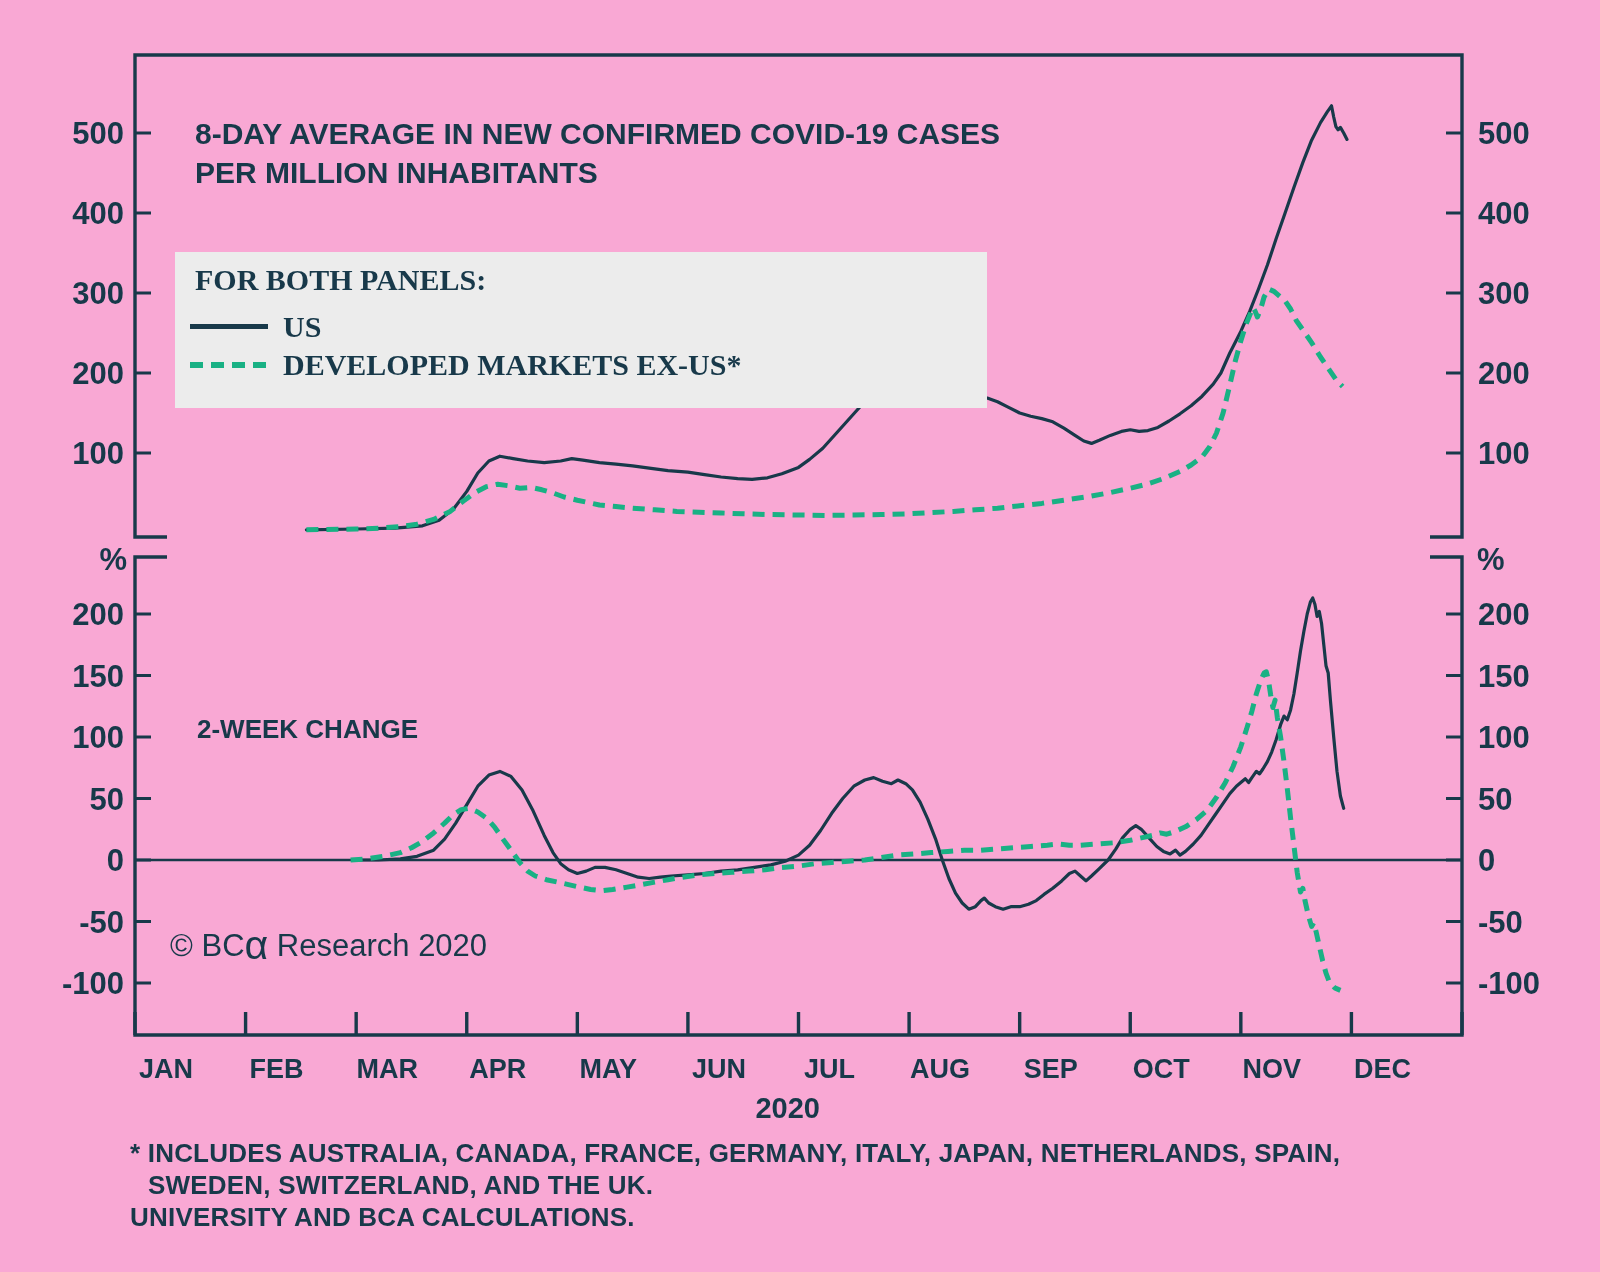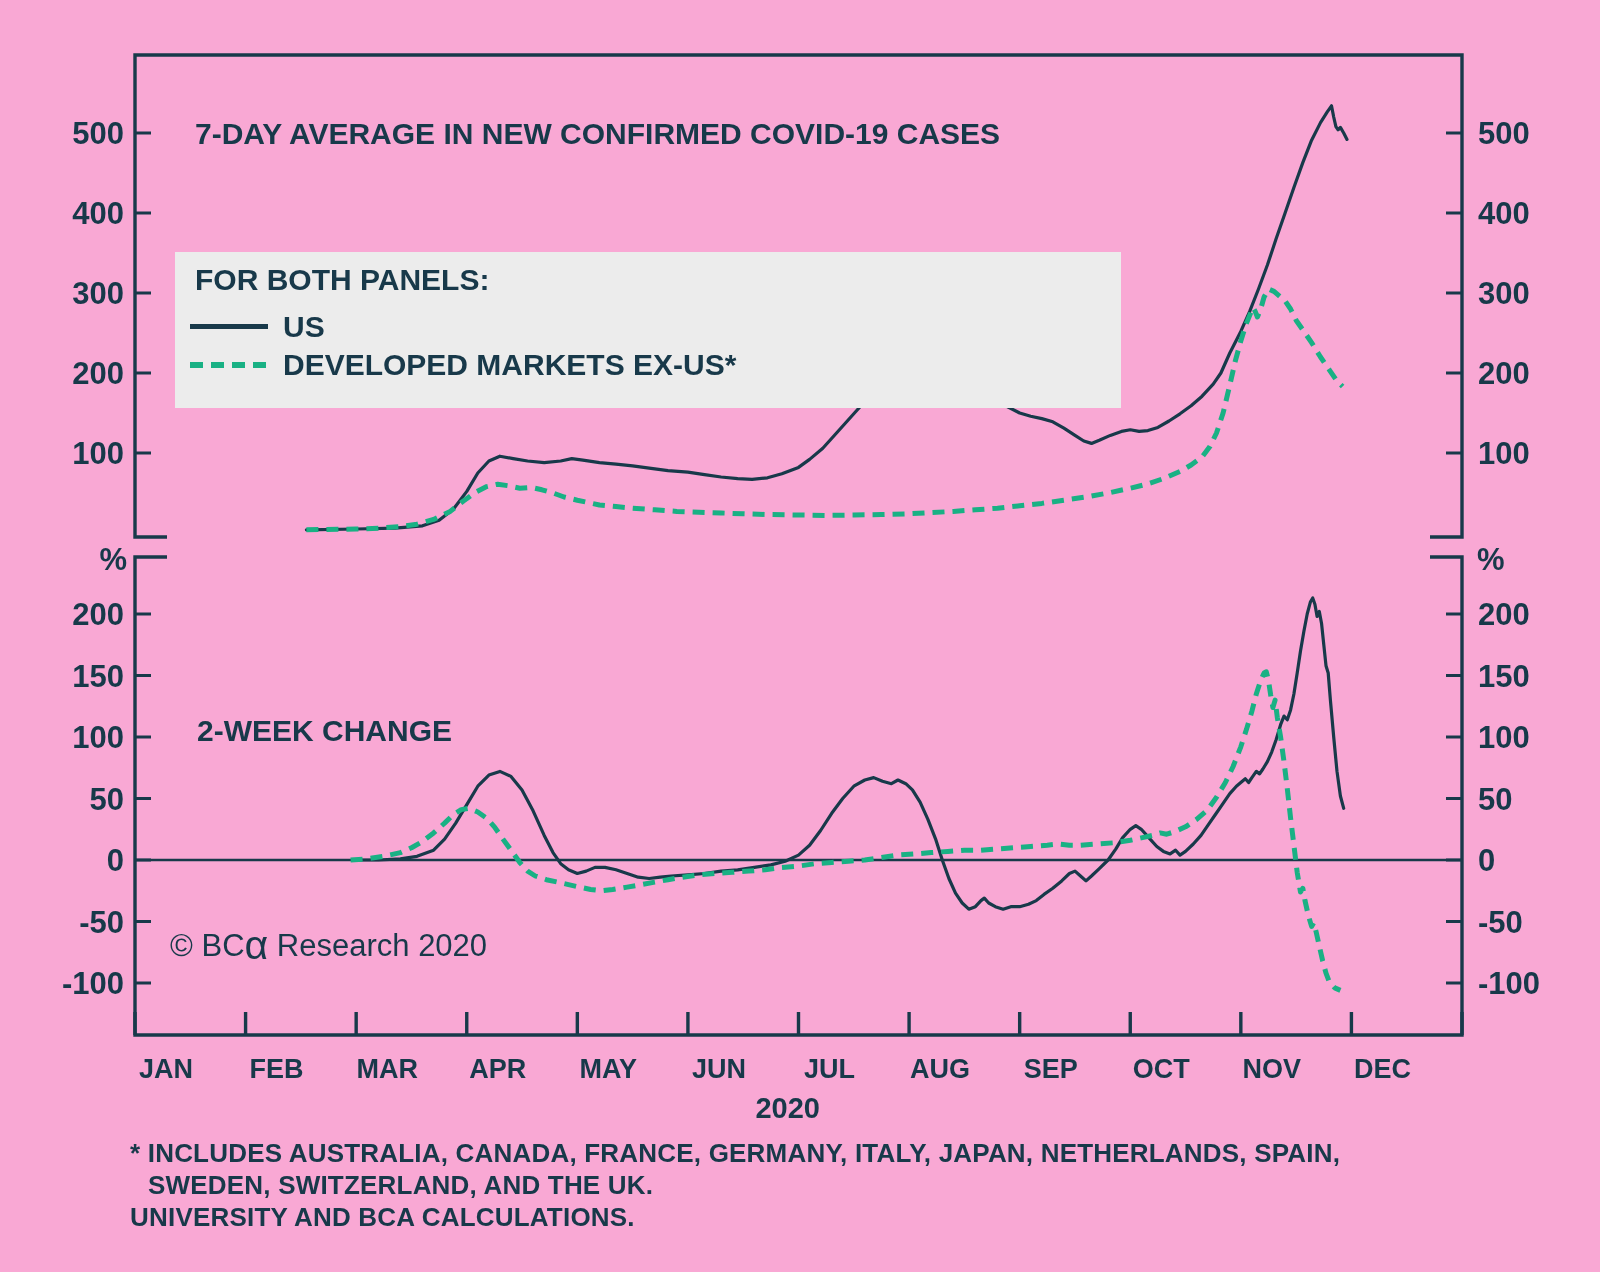--- a/index.html
+++ b/index.html
@@ -6,31 +6,31 @@
   .stage{
     position:relative;width:1600px;height:1272px;background:#f9a8d4;
     font-family:"Liberation Sans", sans-serif;color:#18394a;overflow:hidden;
   }
   .stage svg{position:absolute;left:0;top:0;}
   .chart-title{
     position:absolute;left:195px;top:114px;font-size:30px;font-weight:bold;
     line-height:39px;letter-spacing:0px;color:#18394a;
   }
   .legend-box{
-    position:absolute;left:175px;top:252px;width:946px;height:156px;background:#ececec;
+    position:absolute;left:175px;top:252px;width:812px;height:156px;background:#ececec;font-family:Liberation Serif, serif;
   }
   .legend-heading{position:absolute;left:20px;top:9px;font-size:30px;font-weight:bold;line-height:38px;}
   .legend-row{position:absolute;left:0;height:38px;width:100%;}
   .legend-row.row1{top:56px;}
   .legend-row.row2{top:94px;}
   .legend-sample{position:absolute;left:15px;top:16px;width:78px;height:6px;}
   .legend-sample.solid{height:0;border-top:5px solid #18394a;}
   .legend-sample.dashed{height:6px;}
   .legend-label{position:absolute;left:108px;top:0;font-size:30px;font-weight:bold;line-height:38px;}
-  .panel2-label{position:absolute;left:197px;top:714px;font-size:30px;font-weight:bold;}
+  .panel2-label{position:absolute;left:197px;top:714px;font-size:26px;font-weight:bold;}
   .copyright{
     position:absolute;left:170px;top:928px;font-size:31px;color:#18394a;
     font-family:Liberation Sans, sans-serif;
     text-align:right;
   }
   .copyright .alpha{font-size:41px;line-height:0;position:relative;top:3px;}
   .year-label{position:absolute;left:660px;top:1092px;width:160px;text-align:right;font-size:29px;font-weight:bold;}
   .footnotes{position:absolute;left:130px;top:1137px;font-size:26px;font-weight:bold;line-height:32px;letter-spacing:0.2px;}
   .footnotes .indent{margin-left:18px;}
 </style>
@@ -123,21 +123,22 @@
         <text x="1271.8333333333333" y="1078" text-anchor="middle" fill="#18394a" font-size="27" font-weight="bold" font-family="&quot;Liberation Sans&quot;, sans-serif">NOV</text>
         <text x="1382.4166666666665" y="1078" text-anchor="middle" fill="#18394a" font-size="27" font-weight="bold" font-family="&quot;Liberation Sans&quot;, sans-serif">DEC</text>
         <path d="M306.4 529.8 L356.2 529.0 L394.9 528.2 L422.5 525.8 L439.1 520.2 L453.5 509.0 L466.8 491.4 L477.8 473.0 L488.9 461.0 L499.9 456.2 L513.2 458.6 L527.6 461.0 L544.2 462.6 L560.7 461.0 L571.8 458.6 L582.9 460.2 L599.5 462.6 L616.0 464.2 L632.6 465.8 L649.2 468.2 L668.0 470.6 L687.9 472.2 L704.5 474.6 L721.1 477.0 L737.7 478.6 L752.1 479.4 L767.5 477.8 L781.9 473.8 L798.5 467.4 L809.6 459.4 L822.8 448.2 L837.2 432.2 L853.8 413.8 L868.2 397.8 L881.4 385.0 L892.5 376.2 L903.6 371.4 L914.6 370.6 L925.7 373.0 L936.7 376.2 L947.8 381.0 L958.8 387.4 L966.6 393.0 L973.2 396.2 L978.8 394.6 L986.5 397.8 L997.5 401.8 L1008.6 407.4 L1019.7 413.0 L1030.7 416.2 L1041.8 418.6 L1052.8 421.8 L1063.9 428.2 L1075.0 435.4 L1083.8 441.0 L1091.5 443.4 L1099.3 440.2 L1110.3 435.4 L1121.4 431.4 L1130.3 429.8 L1139.1 431.4 L1147.9 430.6 L1157.9 427.4 L1169.0 421.0 L1180.0 413.8 L1191.1 405.8 L1202.1 396.2 L1213.2 384.2 L1220.9 373.0 L1229.8 353.0 L1240.8 331.4 L1249.7 311.4 L1258.5 289.0 L1267.4 265.0 L1276.2 238.6 L1285.1 213.0 L1293.9 187.4 L1302.8 162.6 L1311.6 140.2 L1320.5 122.6 L1327.1 112.2 L1331.5 105.8 L1333.7 117.0 L1335.9 126.6 L1338.1 129.8 L1340.4 127.4 L1343.7 133.0 L1347.0 139.4" fill="none" stroke="#18394a" stroke-width="3.2" stroke-linejoin="round" stroke-linecap="round"></path>
         <path d="M306.4 529.8 L356.2 529.0 L378.3 528.2 L400.4 526.6 L417.0 524.2 L433.6 519.4 L450.2 511.4 L463.4 501.0 L475.6 492.2 L486.7 486.6 L497.7 484.2 L508.8 485.8 L519.8 488.2 L530.9 487.4 L541.9 489.8 L553.0 493.0 L564.1 497.0 L577.3 500.2 L588.4 502.6 L599.5 505.0 L616.0 506.6 L632.6 508.2 L654.7 509.8 L676.9 511.4 L699.0 512.2 L721.1 513.0 L743.2 513.8 L770.9 514.6 L798.5 515.0 L826.1 515.4 L853.8 515.0 L881.4 514.6 L909.1 513.8 L931.2 512.6 L953.3 511.4 L975.4 509.8 L997.5 508.2 L1019.7 505.8 L1041.8 503.4 L1063.9 500.2 L1086.0 497.0 L1108.1 493.0 L1130.3 488.2 L1146.8 484.2 L1163.4 478.6 L1180.0 471.4 L1191.1 465.0 L1202.1 457.0 L1209.9 446.6 L1216.5 433.0 L1223.1 413.0 L1229.8 385.0 L1235.3 361.0 L1240.8 341.0 L1246.4 323.4 L1249.7 315.4 L1253.0 307.4 L1255.2 311.4 L1257.4 317.0 L1260.7 309.0 L1264.1 297.0 L1268.5 289.0 L1274.0 291.4 L1279.5 296.2 L1285.1 301.0 L1290.6 309.0 L1296.1 320.2 L1303.9 331.4 L1311.6 342.6 L1320.5 357.0 L1329.3 369.8 L1337.0 381.0 L1342.6 386.6" fill="none" stroke="#19b184" stroke-width="5" stroke-linejoin="round" stroke-linecap="butt" stroke-dasharray="12 8"></path>
         <path d="M356.2 860.0 L378.3 860.0 L400.4 858.8 L417.0 856.3 L433.6 850.2 L444.6 839.1 L455.7 823.1 L466.8 804.6 L477.8 786.2 L488.9 775.1 L499.9 771.4 L511.0 776.4 L522.0 789.9 L533.1 810.8 L544.2 835.4 L553.0 852.6 L560.7 863.7 L568.5 869.8 L577.3 873.5 L586.2 871.1 L595.0 867.4 L605.0 867.4 L616.0 869.8 L627.1 873.5 L638.2 877.2 L649.2 878.5 L660.3 877.2 L671.3 876.0 L687.9 874.8 L704.5 873.5 L721.1 871.1 L737.7 869.8 L754.3 867.4 L770.9 864.9 L785.2 861.2 L798.5 855.1 L809.6 845.2 L820.6 830.5 L831.7 813.3 L842.7 798.5 L853.8 786.2 L864.8 780.0 L873.7 777.6 L882.5 781.3 L891.4 783.7 L898.0 780.0 L905.8 783.7 L912.4 789.9 L920.1 802.2 L927.9 819.4 L935.6 839.1 L942.3 860.0 L948.9 878.5 L955.5 893.2 L962.2 903.0 L968.8 909.2 L975.4 906.7 L981.0 900.6 L984.3 898.1 L988.7 903.0 L995.3 906.7 L1003.1 909.2 L1010.8 906.7 L1019.7 906.7 L1028.5 904.3 L1036.3 900.6 L1044.0 894.4 L1052.8 888.3 L1061.7 880.9 L1069.4 873.5 L1075.0 871.1 L1080.5 876.0 L1086.0 880.9 L1091.5 876.0 L1099.3 868.6 L1108.1 860.0 L1115.9 848.9 L1122.5 837.9 L1130.3 829.3 L1135.8 825.6 L1141.3 829.3 L1149.0 837.9 L1156.8 846.5 L1163.4 851.4 L1170.1 853.9 L1175.6 850.2 L1180.0 855.1 L1185.5 851.4 L1193.3 844.0 L1201.0 835.4 L1207.7 825.6 L1215.4 814.5 L1223.1 803.4 L1229.8 793.6 L1236.4 786.2 L1240.8 782.5 L1245.3 778.8 L1248.6 782.5 L1251.9 777.6 L1256.3 771.4 L1259.6 773.9 L1262.9 769.0 L1267.4 761.6 L1271.8 751.8 L1276.2 739.5 L1280.6 724.7 L1284.0 716.1 L1287.3 719.8 L1290.6 709.9 L1293.9 694.0 L1297.2 673.0 L1300.5 650.9 L1303.9 631.2 L1307.2 614.0 L1310.5 601.7 L1312.7 598.0 L1314.9 604.2 L1317.1 616.5 L1319.3 611.5 L1321.6 623.8 L1323.8 644.8 L1326.0 665.7 L1328.2 673.0 L1330.4 700.1 L1333.7 737.0 L1337.0 771.4 L1340.4 796.0 L1343.7 808.3" fill="none" stroke="#18394a" stroke-width="3.2" stroke-linejoin="round" stroke-linecap="round"></path>
         <path d="M350.6 860.0 L367.2 858.8 L383.8 856.3 L400.4 852.6 L411.5 847.7 L422.5 841.5 L433.6 832.9 L444.6 823.1 L453.5 814.5 L461.2 809.6 L469.0 808.3 L477.8 812.0 L486.7 818.2 L494.4 826.8 L502.1 837.9 L511.0 850.2 L519.8 862.5 L527.6 871.1 L535.3 876.0 L546.4 879.7 L557.4 882.1 L568.5 884.6 L579.5 887.1 L590.6 889.5 L601.7 890.8 L612.7 889.5 L627.1 887.1 L641.5 884.6 L654.7 882.1 L668.0 879.7 L682.4 877.2 L699.0 874.8 L715.6 873.5 L732.1 872.3 L748.7 871.1 L765.3 869.8 L781.9 867.4 L798.5 866.1 L815.1 863.7 L831.7 862.5 L848.3 861.2 L864.8 860.0 L881.4 857.5 L898.0 855.1 L914.6 853.9 L931.2 852.6 L947.8 851.4 L964.4 850.2 L981.0 850.2 L997.5 848.9 L1014.1 847.7 L1030.7 846.5 L1047.3 845.2 L1058.4 844.0 L1069.4 845.2 L1080.5 845.2 L1097.1 844.0 L1113.7 842.8 L1130.3 840.3 L1141.3 837.9 L1152.4 835.4 L1160.1 832.9 L1166.7 834.2 L1174.5 831.7 L1185.5 826.8 L1196.6 819.4 L1207.7 809.6 L1216.5 797.3 L1225.4 782.5 L1233.1 766.5 L1240.8 746.8 L1246.4 729.6 L1251.9 711.2 L1256.3 694.0 L1260.7 680.4 L1264.1 673.0 L1266.3 671.8 L1268.5 680.4 L1270.7 695.2 L1272.9 707.5 L1275.1 700.1 L1277.3 717.3 L1280.6 737.0 L1284.0 761.6 L1287.3 788.7 L1290.6 818.2 L1293.9 845.2 L1297.2 872.3 L1300.5 892.0 L1302.8 888.3 L1305.0 900.6 L1308.3 915.4 L1311.6 926.4 L1313.8 922.7 L1316.0 931.3 L1319.3 946.1 L1322.7 960.9 L1326.0 973.2 L1329.3 981.8 L1334.8 987.9 L1340.4 990.4" fill="none" stroke="#19b184" stroke-width="5" stroke-linejoin="round" stroke-linecap="butt" stroke-dasharray="12 8"></path>
       </g>
   </svg>
 
   <div class="chart-title">
-    <div>7-DAY AVERAGE IN NEW CONFIRMED COVID-19 CASES</div>
+    <div>8-DAY AVERAGE IN NEW CONFIRMED COVID-19 CASES</div>
+    <div>PER MILLION INHABITANTS</div>
   </div>
 
   <div class="legend-box">
     <div class="legend-heading">FOR BOTH PANELS:</div>
     <div class="legend-row row1">
       <div class="legend-sample solid" id="sample-us" style="border-top-color: rgb(24, 57, 74);"></div>
       <div class="legend-label">US</div>
     </div>
     <div class="legend-row row2">
       <div class="legend-sample dashed" id="sample-dm" style="background: repeating-linear-gradient(90deg, rgb(25, 177, 132) 0px, rgb(25, 177, 132) 13px, transparent 13px, transparent 21px);"></div>

